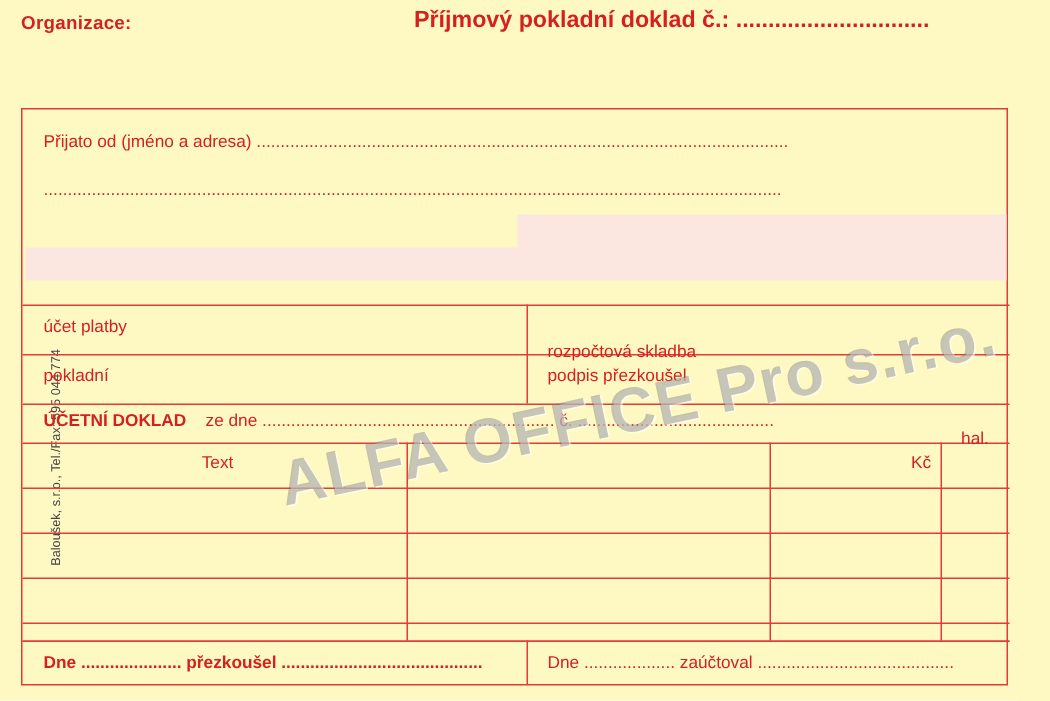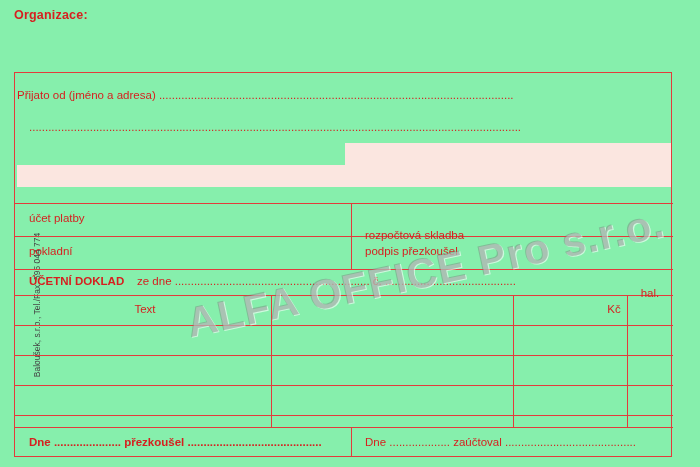--- a/index.html
+++ b/index.html
@@ -10,21 +10,21 @@
     width: 700px;
     height: 467px;
     background: #ffffff;
     font-family: "Liberation Sans", sans-serif;
     overflow: hidden;
   }
   #page {
     position: relative;
     width: 700px;
     height: 467px;
-    background: #86efac;
+    background: #fef9c3;
   }
   
   .org-label {
     position: absolute;
     left: 14px;
     top: 8px;
     font-size: 12.5px;
     font-weight: bold;
     color: #d61f1f;
     letter-spacing: 0.2px;
@@ -116,29 +116,30 @@
     pointer-events: none;
     text-shadow: 1px 1px 0 rgba(255,255,255,0.6);
   }
 </style>
 </head>
 <body>
 
 <div id="page">
 
   <div class="org-label">Organizace:</div>
+  <div class="doc-title">Příjmový pokladní doklad č.: ..............................</div>
 
   <div class="side-text">Baloušek, s.r.o., Tel./Fax: 595 044 774</div>
 
   <div class="frame">
 
     <div class="pinkbox" style="left:330px; top:70px; width:326px; height:22px;"></div>
     <div class="pinkbox" style="left:2px; top:92px; width:654px; height:22px;"></div>
 
-    <div class="cell-text" style="left:2px; top:16px;">Přijato od (jméno a adresa) ...............................................................................................................</div>
+    <div class="cell-text" style="left:14px; top:16px;">Přijato od (jméno a adresa) ...............................................................................................................</div>
     <div class="cell-text" style="left:14px; top:48px;">..........................................................................................................................................................</div>
 
     <div class="hline" style="top:130px;"></div>
     <div class="hline" style="top:163px;"></div>
     <div class="hline" style="top:196px;"></div>
     <div class="hline" style="top:222px;"></div>
     <div class="hline" style="top:252px;"></div>
     <div class="hline" style="top:282px;"></div>
     <div class="hline" style="top:312px;"></div>
     <div class="hline" style="top:342px;"></div>

